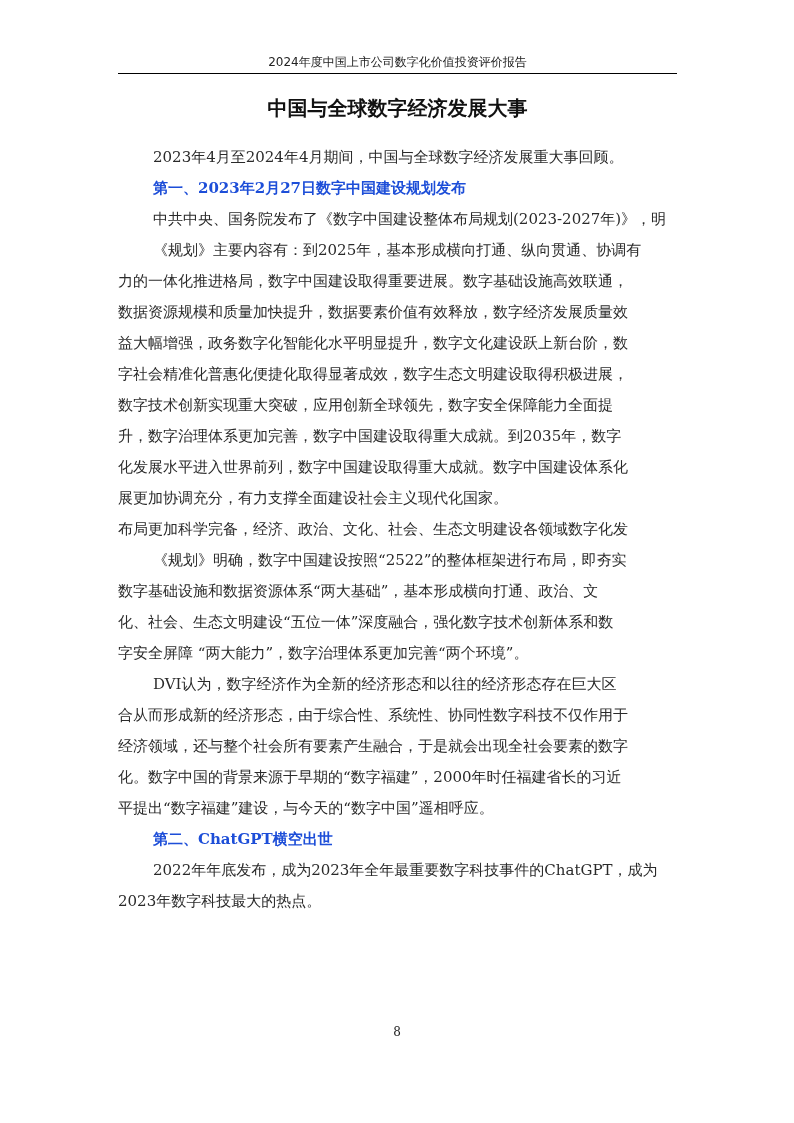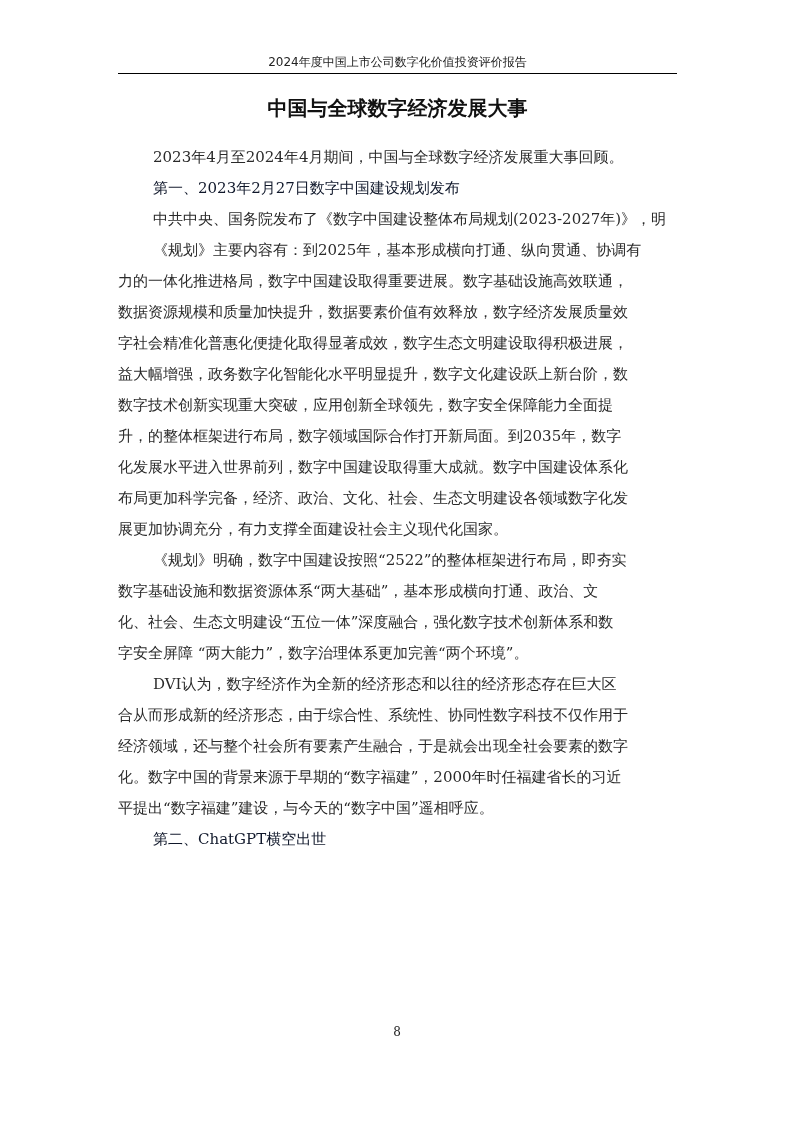--- a/index.html
+++ b/index.html
@@ -61,22 +61,22 @@
     }
     .line {
       display: block;
       white-space: nowrap;
       height: 31px;
     }
     .indent {
       padding-left: 35px;
     }
     .section-heading {
-      font-weight: normal;
-      color: #0f172a;
+      font-weight: bold;
+      color: #1d4ed8;
       font-family: "DejaVu Serif", "Liberation Serif", serif;
     }
     .page-number {
       position: absolute;
       left: 0;
       width: 794px;
       top: 1025px;
       text-align: center;
       font-family: "DejaVu Serif", "Liberation Serif", serif;
       font-size: 12px;
@@ -102,27 +102,27 @@
   </p>
 
   <p class="para">
     <span class="line indent">中共中央、国务院发布了《数字中国建设整体布局规划(2023-2027年)》，明</span>
   </p>
 
   <p class="para">
     <span class="line indent">《规划》主要内容有：到2025年，基本形成横向打通、纵向贯通、协调有</span>
     <span class="line">力的一体化推进格局，数字中国建设取得重要进展。数字基础设施高效联通，</span>
     <span class="line">数据资源规模和质量加快提升，数据要素价值有效释放，数字经济发展质量效</span>
+    <span class="line">益大幅增强，政务数字化智能化水平明显提升，数字文化建设跃上新台阶，数</span>
     <span class="line">字社会精准化普惠化便捷化取得显著成效，数字生态文明建设取得积极进展，</span>
-    <span class="line">益大幅增强，政务数字化智能化水平明显提升，数字文化建设跃上新台阶，数</span>
     <span class="line">数字技术创新实现重大突破，应用创新全球领先，数字安全保障能力全面提</span>
-    <span class="line">升，的整体框架进行布局，数字领域国际合作打开新局面。到2035年，数字</span>
+    <span class="line">升，数字治理体系更加完善，数字中国建设取得重大成就。到2035年，数字</span>
     <span class="line">化发展水平进入世界前列，数字中国建设取得重大成就。数字中国建设体系化</span>
+    <span class="line">展更加协调充分，有力支撑全面建设社会主义现代化国家。</span>
     <span class="line">布局更加科学完备，经济、政治、文化、社会、生态文明建设各领域数字化发</span>
-    <span class="line">展更加协调充分，有力支撑全面建设社会主义现代化国家。</span>
   </p>
 
   <p class="para">
     <span class="line indent">《规划》明确，数字中国建设按照“2522”的整体框架进行布局，即夯实</span>
     <span class="line">数字基础设施和数据资源体系“两大基础”，基本形成横向打通、政治、文</span>
     <span class="line">化、社会、生态文明建设“五位一体”深度融合，强化数字技术创新体系和数</span>
     <span class="line">字安全屏障 “两大能力”，数字治理体系更加完善“两个环境”。</span>
   </p>
 
   <p class="para">
@@ -130,16 +130,20 @@
     <span class="line">合从而形成新的经济形态，由于综合性、系统性、协同性数字科技不仅作用于</span>
     <span class="line">经济领域，还与整个社会所有要素产生融合，于是就会出现全社会要素的数字</span>
     <span class="line">化。数字中国的背景来源于早期的“数字福建”，2000年时任福建省长的习近</span>
     <span class="line">平提出“数字福建”建设，与今天的“数字中国”遥相呼应。</span>
   </p>
 
   <p class="para">
     <span class="line indent section-heading">第二、ChatGPT横空出世</span>
   </p>
 
+  <p class="para">
+    <span class="line indent">2022年年底发布，成为2023年全年最重要数字科技事件的ChatGPT，成为</span>
+    <span class="line">2023年数字科技最大的热点。</span>
+  </p>
 
 </div>
 
 <div class="page-number">8</div>
 
 </body></html>

